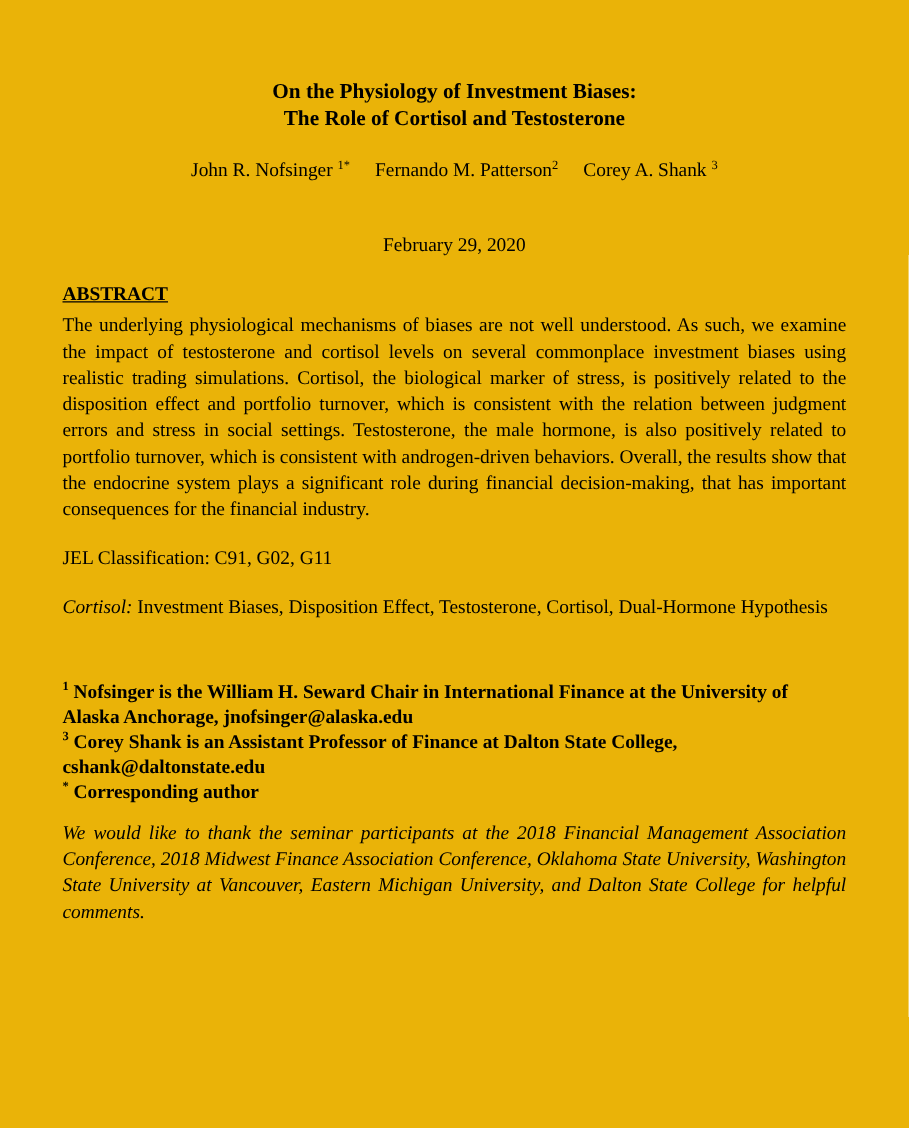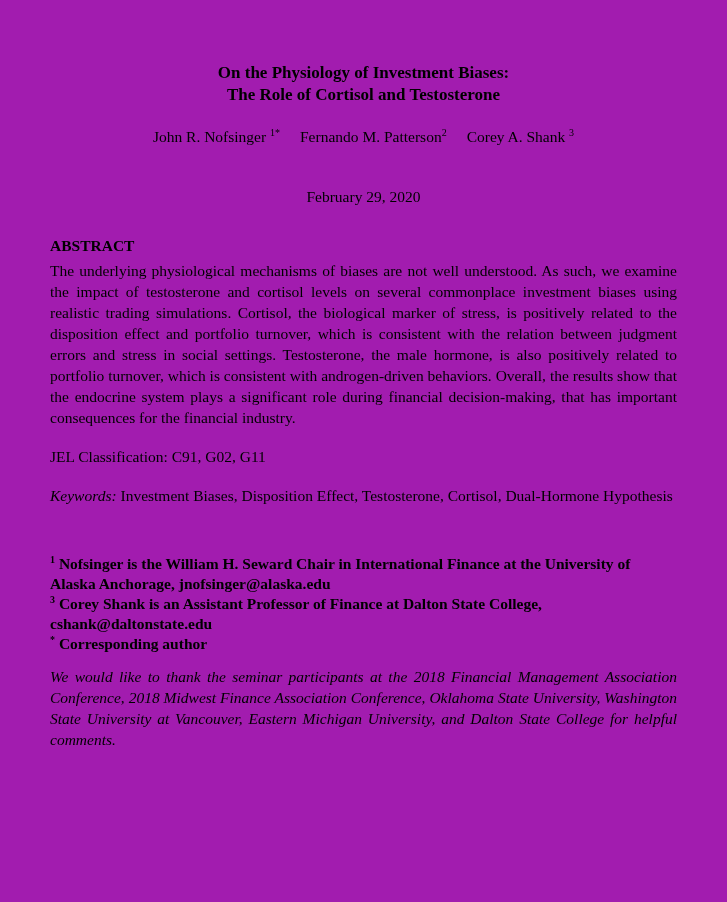--- a/index.html
+++ b/index.html
@@ -5,21 +5,21 @@
   html, body {
     margin: 0;
     padding: 0;
     background: #ffffff;
   }
   .page {
     position: relative;
     width: 727px;
     height: 902px;
     box-sizing: border-box;
-    background: #a21caf;
+    background: #eab308;
     color: #000000;
     font-family: "Liberation Serif", "DejaVu Serif", serif;
     font-size: 15.5px;
     line-height: 21px;
     padding: 62px 50px 0 50px;
     overflow: hidden;
   }
   .title {
     margin: 0;
     font-size: 17px;
@@ -38,21 +38,22 @@
     font-size: 10px;
     line-height: 0;
     vertical-align: super;
   }
   .date {
     text-align: center;
     margin-top: 39px;
   }
   .abstract-heading {
     font-weight: bold;
-    margin-top: 28px;
+    margin-top: 18px;
+    text-decoration: underline;
   }
   p { margin: 0; }
   .abstract {
     margin-top: 4px;
     text-align: justify;
   }
   .jel { margin-top: 18px; }
   .keywords { margin-top: 18px; }
   .keywords em { font-style: italic; }
   .footnotes { margin-top: 48px; }
@@ -79,21 +80,21 @@
   </div>
 
   <div class="date">February 29, 2020</div>
 
   <div class="abstract-heading">ABSTRACT</div>
 
   <p class="abstract">The underlying physiological mechanisms of biases are not well understood. As such, we examine the impact of testosterone and cortisol levels on several commonplace investment biases using realistic trading simulations. Cortisol, the biological marker of stress, is positively related to the disposition effect and portfolio turnover, which is consistent with the relation between judgment errors and stress in social settings. Testosterone, the male hormone, is also positively related to portfolio turnover, which is consistent with androgen-driven behaviors. Overall, the results show that the endocrine system plays a significant role during financial decision-making, that has important consequences for the financial industry.</p>
 
   <p class="jel">JEL Classification: C91, G02, G11</p>
 
-  <p class="keywords"><em>Keywords:</em><span> Investment Biases, Disposition Effect, Testosterone, Cortisol, Dual-Hormone Hypothesis</span></p>
+  <p class="keywords"><em>Cortisol:</em><span> Investment Biases, Disposition Effect, Testosterone, Cortisol, Dual-Hormone Hypothesis</span></p>
 
   <div class="footnotes">
     <div class="footnote"><sup>1</sup><span class="fn-text"> Nofsinger is the William H. Seward Chair in International Finance at the University of Alaska Anchorage, jnofsinger@alaska.edu</span></div>
     <div class="footnote"><sup>3</sup><span class="fn-text"> Corey Shank is an Assistant Professor of Finance at Dalton State College,
 cshank@daltonstate.edu</span></div>
     <div class="footnote"><sup>*</sup><span class="fn-text"> Corresponding author</span></div>
   </div>
 
   <p class="acknowledgment">We would like to thank the seminar participants at the 2018 Financial Management Association Conference, 2018 Midwest Finance Association Conference, Oklahoma State University, Washington State University at Vancouver, Eastern Michigan University, and Dalton State College for helpful comments.</p>
 

